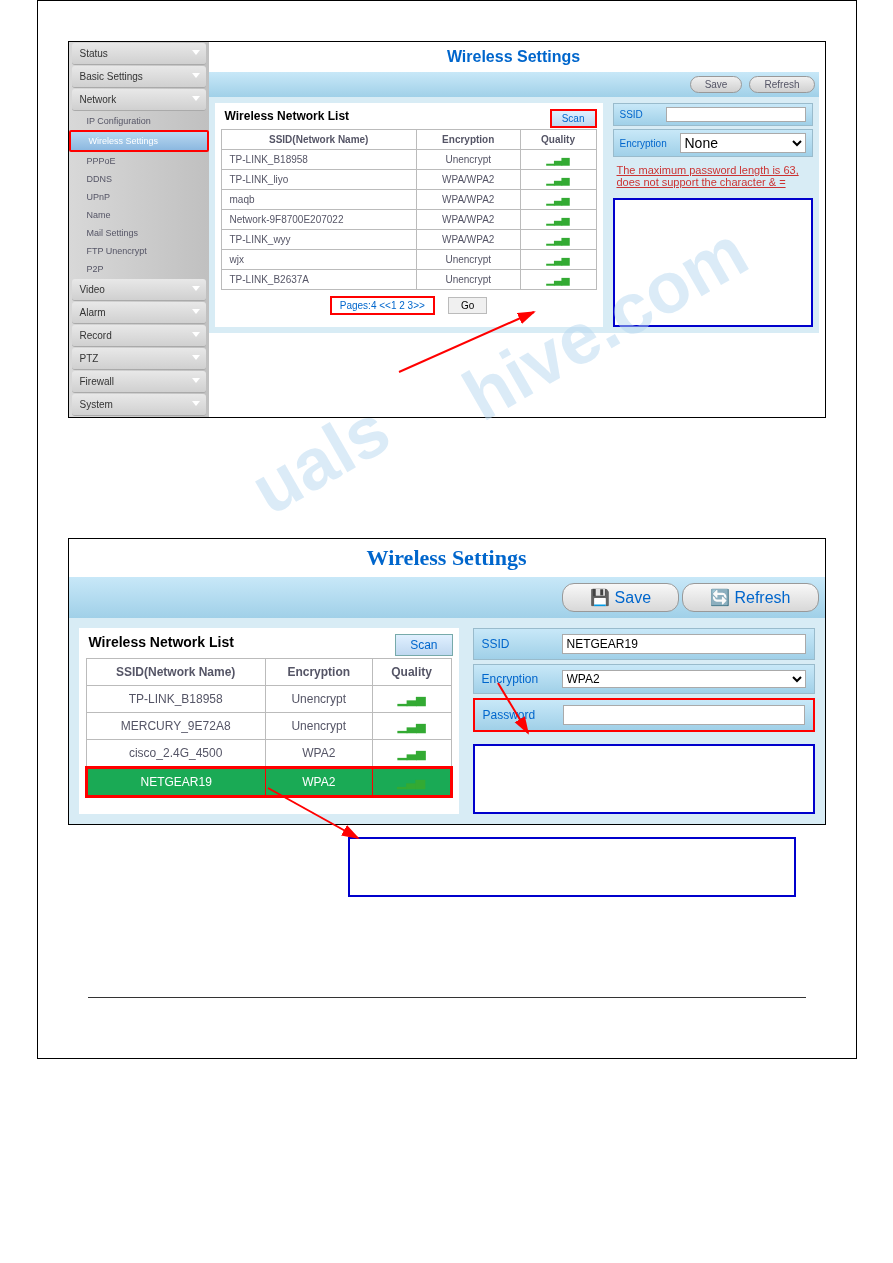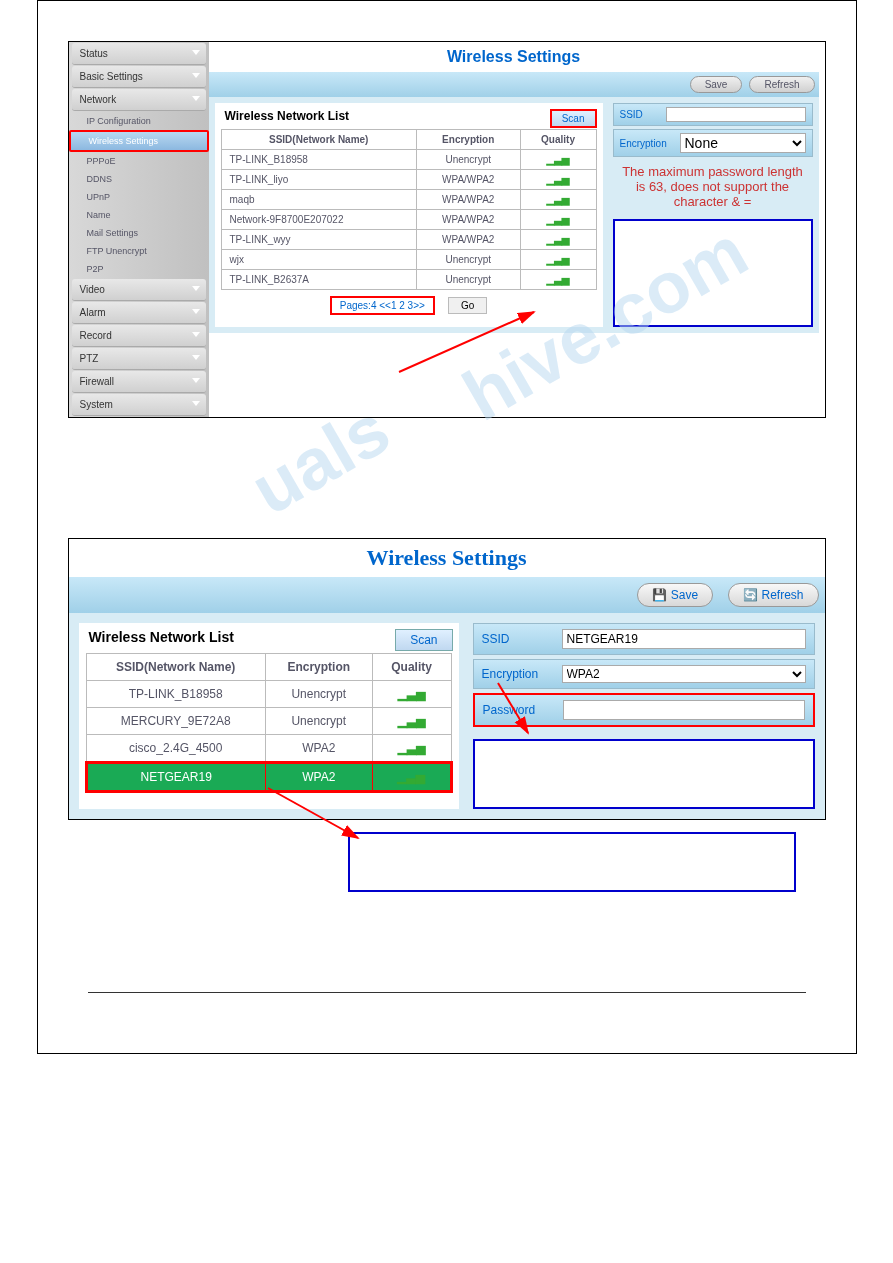--- a/index.html
+++ b/index.html
@@ -31,34 +31,34 @@
   .signal { color: #3a3; font-weight: bold; }
   .pager { padding: 6px; text-align: center; }
   .pager-box { display: inline-block; border: 2px solid red; padding: 2px 8px; font-size: 10px; color: #0066cc; }
   .go-btn { display: inline-block; padding: 2px 12px; border: 1px solid #bbb; font-size: 10px; background: #f0f0f0; margin-left: 10px; cursor: pointer; }
 
   .right-panel { width: 200px; display: flex; flex-direction: column; }
   .rprop { display: flex; align-items: center; background: linear-gradient(to bottom,#c8e8f8,#a0d0e8); padding: 3px 6px; margin-bottom: 3px; border: 1px solid #9bc; }
   .rprop label { width: 60px; font-size: 10px; color: #0066cc; }
   .rprop input.txt { flex: 1; border: 1px solid #aaa; padding: 1px 3px; font-size: 10px; background: #fff; }
   .rprop select { flex: 1; border: 1px solid #aaa; font-size: 14px; background: #fff; }
-  .hint { font-size: 13px; color: #c33; text-align: center; padding: 4px; }
+  .hint { font-size: 11px; color: #c33; padding: 4px; text-decoration: underline; }
   .bluebox { border: 2px solid #00c; background: #fff; flex: 1; margin-top: 6px; }
 
   .watermark { position: absolute; font-size: 72px; color: #b8d8f0; opacity: 0.5; transform: rotate(-30deg); pointer-events: none; font-weight: bold; }
 
   
   .arrow-svg { position:absolute; pointer-events:none; overflow:visible; }
 
   
   .s2wrap { position: relative; }
   .s2 { border: 1px solid #000; background: #fff; }
   .title2 { text-align: center; color: #0066cc; font-size: 22px; font-weight: bold; font-family: "Times New Roman", serif; padding: 6px; }
   .toolbar2 { background: linear-gradient(to bottom,#c8e8f8,#a0d0e8); padding: 6px; text-align: right; }
-  .btn-pill2 { display:inline-block; background: linear-gradient(to bottom,#f8f8f8,#d8d8d8); border:1px solid #999; border-radius: 12px; padding: 4px 14px; font-size: 12px; color:#0066cc; margin-left: 12px; cursor:pointer; }
+  .btn-pill2 { display:inline-block; background: linear-gradient(to bottom,#f8f8f8,#d8d8d8); border:1px solid #999; border-radius: 12px; padding: 4px 27px; font-size: 16px; color:#0066cc; cursor:pointer; }
   .content2 { display:flex; gap:14px; background:#d8ecf5; padding:10px; }
   .left2 { background:#fff; padding:6px; width: 380px; }
   .wnl-title2 { font-weight:bold; font-size:14px; padding:4px; }
   .scan-btn2 { float:right; background: linear-gradient(to bottom,#e0f0ff,#c0d8f0); border:1px solid #7aa; padding:3px 14px; font-size:12px; color:#0066cc; cursor:pointer; }
   table.wlist2 { width:100%; border-collapse:collapse; margin-top:8px; }
   table.wlist2 th, table.wlist2 td { border:1px solid #bbb; padding:6px 10px; text-align:center; font-size:12px; color:#556; }
   table.wlist2 tr.selected { background:#1aaa55; border:3px solid red; }
   table.wlist2 tr.selected td { color:#fff; border-color:red; }
   .right2 { flex:1; display:flex; flex-direction:column; }
   .rprop2 { display:flex; align-items:center; background:linear-gradient(to bottom,#c8e8f8,#a0d0e8); padding:5px 8px; margin-bottom:4px; border:1px solid #9bc; }

